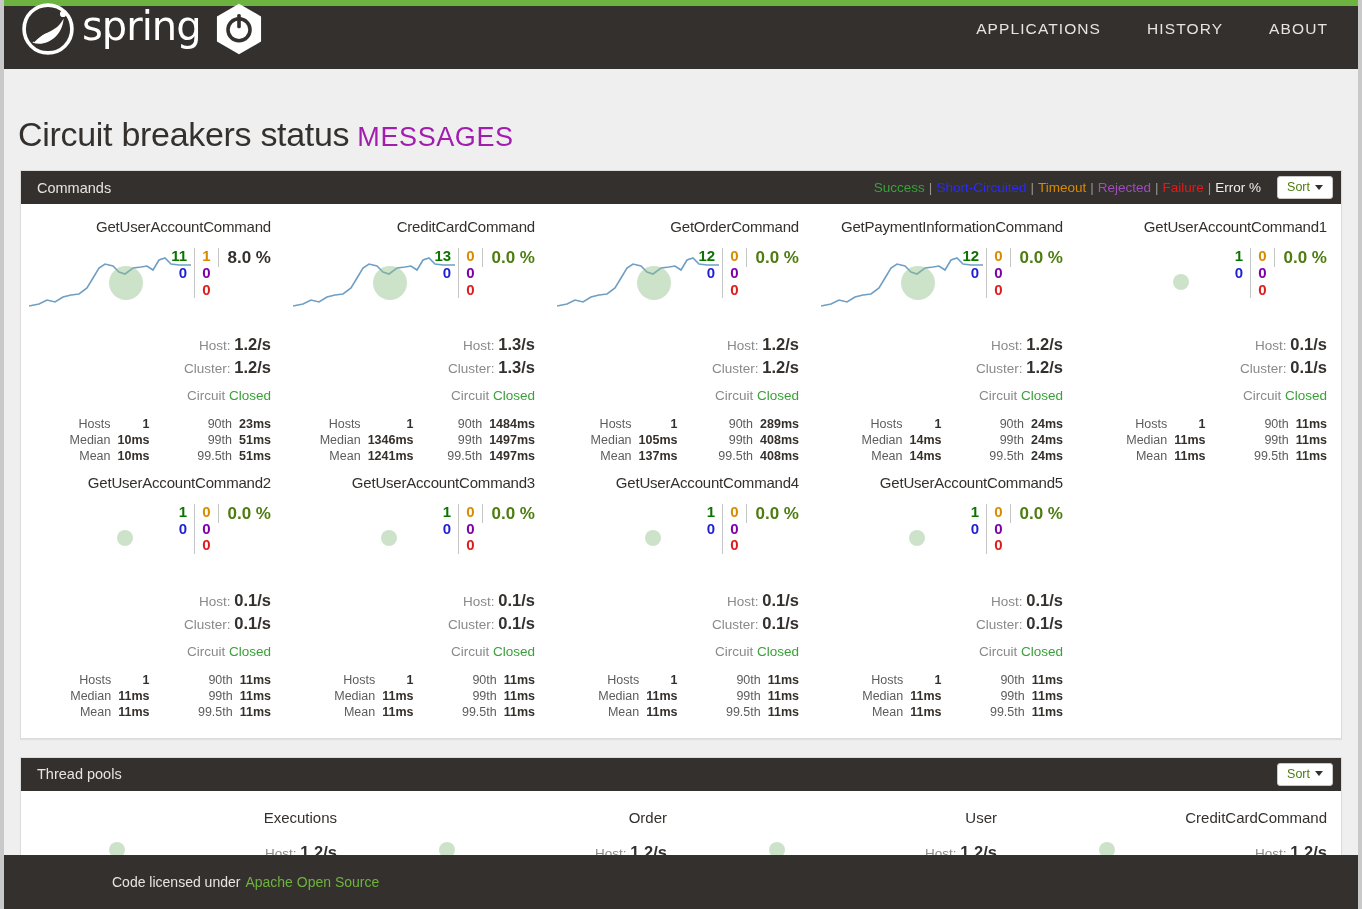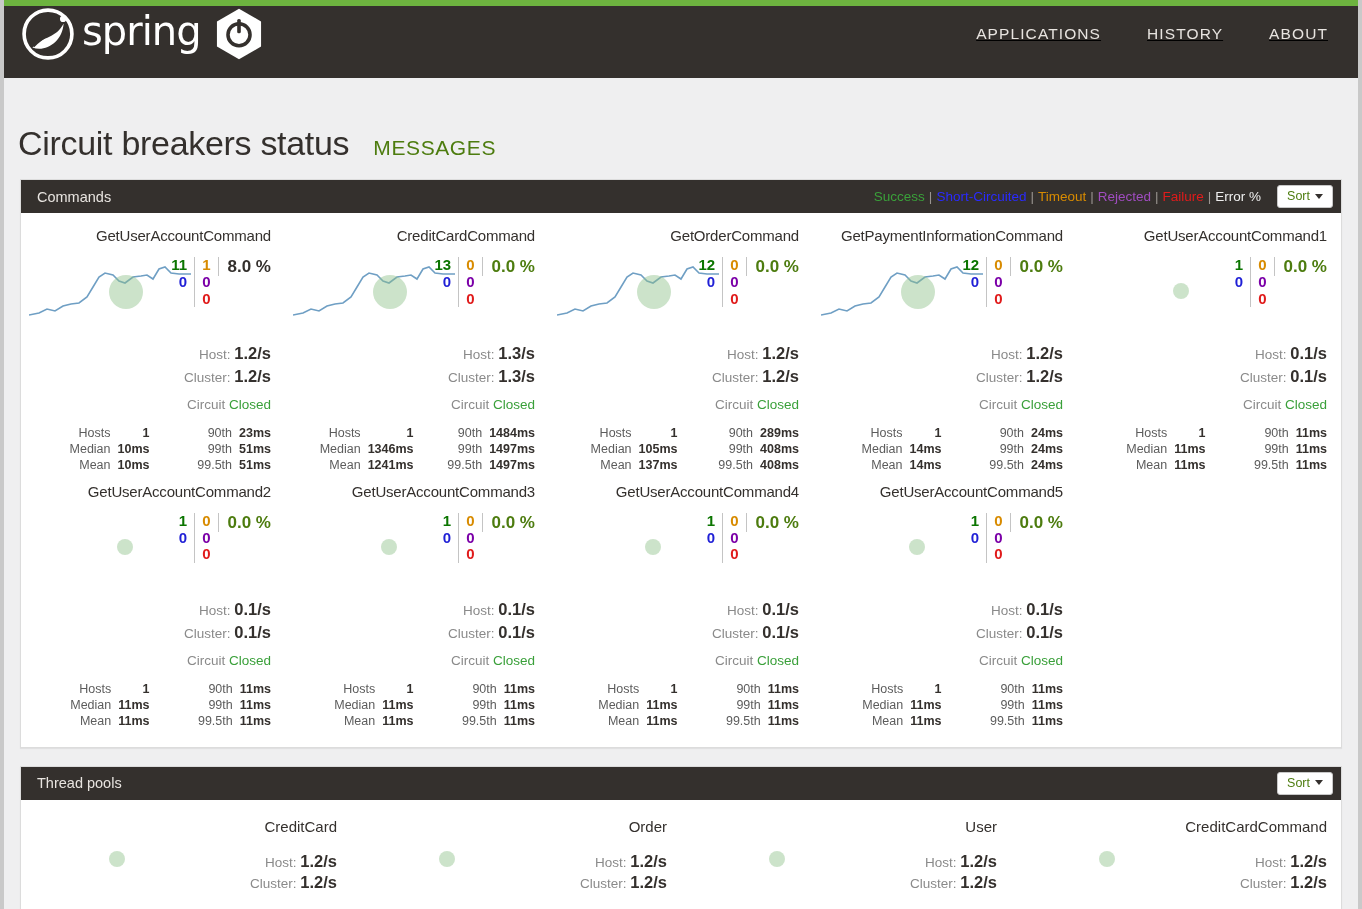--- a/index.html
+++ b/index.html
@@ -15,40 +15,40 @@
     background: #efeff0;
     border-left: 4px solid #c9c9c9;
     border-right: 4px solid #c9c9c9;
   }
 
   
   .accent-bar { height: 6px; background: #6db33f; width: 100%; }
 
   
   .navbar {
-    height: 72px; background: #34302d;
+    height: 63px; background: #34302d;
     display: flex; align-items: center;
     padding: 0 30px 17px 18px;
   }
   .brand { display: flex; align-items: center; gap: 14px; }
   .spring-logo { display: flex; align-items: center; gap: 8px; }
   .leaf { width: 52px; height: 52px; }
   .wordmark { font-size: 40px; color: #fff; letter-spacing: -1px; font-weight: 400;
               font-family: "DejaVu Sans", sans-serif; line-height: 1; padding-bottom: 6px;}
   .boot-icon { width: 48px; height: 52px; }
-  .nav-links { margin-left: auto; display: flex; align-items: flex-start; gap: 46px; text-decoration: underline; }
+  .nav-links { margin-left: auto; display: flex; align-items: flex-start; gap: 46px; }
   .nav-link {
     color: #e8e4e0; font-size: 15.5px; letter-spacing: 1.1px;
     text-decoration: none; cursor: pointer;
   }
 
   
   .page-head { padding: 46px 0 16px 14px; }
   .page-title { font-size: 34px; color: #34302d; font-weight: 400; display: inline; letter-spacing: -0.3px;}
-  .page-subtitle { font-size: 21px; color: #4d7c0f; letter-spacing: 0.6px; display: inline; margin-left: 24px;}
+  .page-subtitle { font-size: 27px; color: #a21caf; letter-spacing: 0.6px; display: inline; margin-left: 8px;}
 
   
   .panel {
     margin: 0 16px 18px 16px;
     background: #fff;
     border: 1px solid #dcdcdc;
     box-shadow: 0 1px 1px rgba(0,0,0,.06);
   }
   .panel-head {
     background: #34302d; color: #e8e4e0;
@@ -637,21 +637,21 @@
       <div class="legend">
         <button class="sort-btn">
           <span>Sort</span>
           <span class="caret"></span>
         </button>
       </div>
     </div>
     <div class="panel-body">
       <div class="tp-grid" id="tp-grid">
           <div class="tp-cell">
-    <div class="tp-title">CreditCard</div>
+    <div class="tp-title">Executions</div>
     <div class="tp-top">
       <div class="tp-dot"></div>
       <div class="tp-rates">
         <div>
           <span>Host:</span>
           <b>1.2/s</b>
         </div>
         <div>
           <span>Cluster:</span>
           <b>1.2/s</b>
@@ -748,14 +748,18 @@
       <span class="val">0</span>
       <span class="lbl">Executions</span>
       <span class="val">12</span>
 
     </div>
           </div>
         </div>
     </div>
   </div>
 
+  <div class="footer">
+    <span>Code licensed under</span>
+    <a>Apache Open Source</a>
+  </div>
 
 </div>
 
 </body></html>

